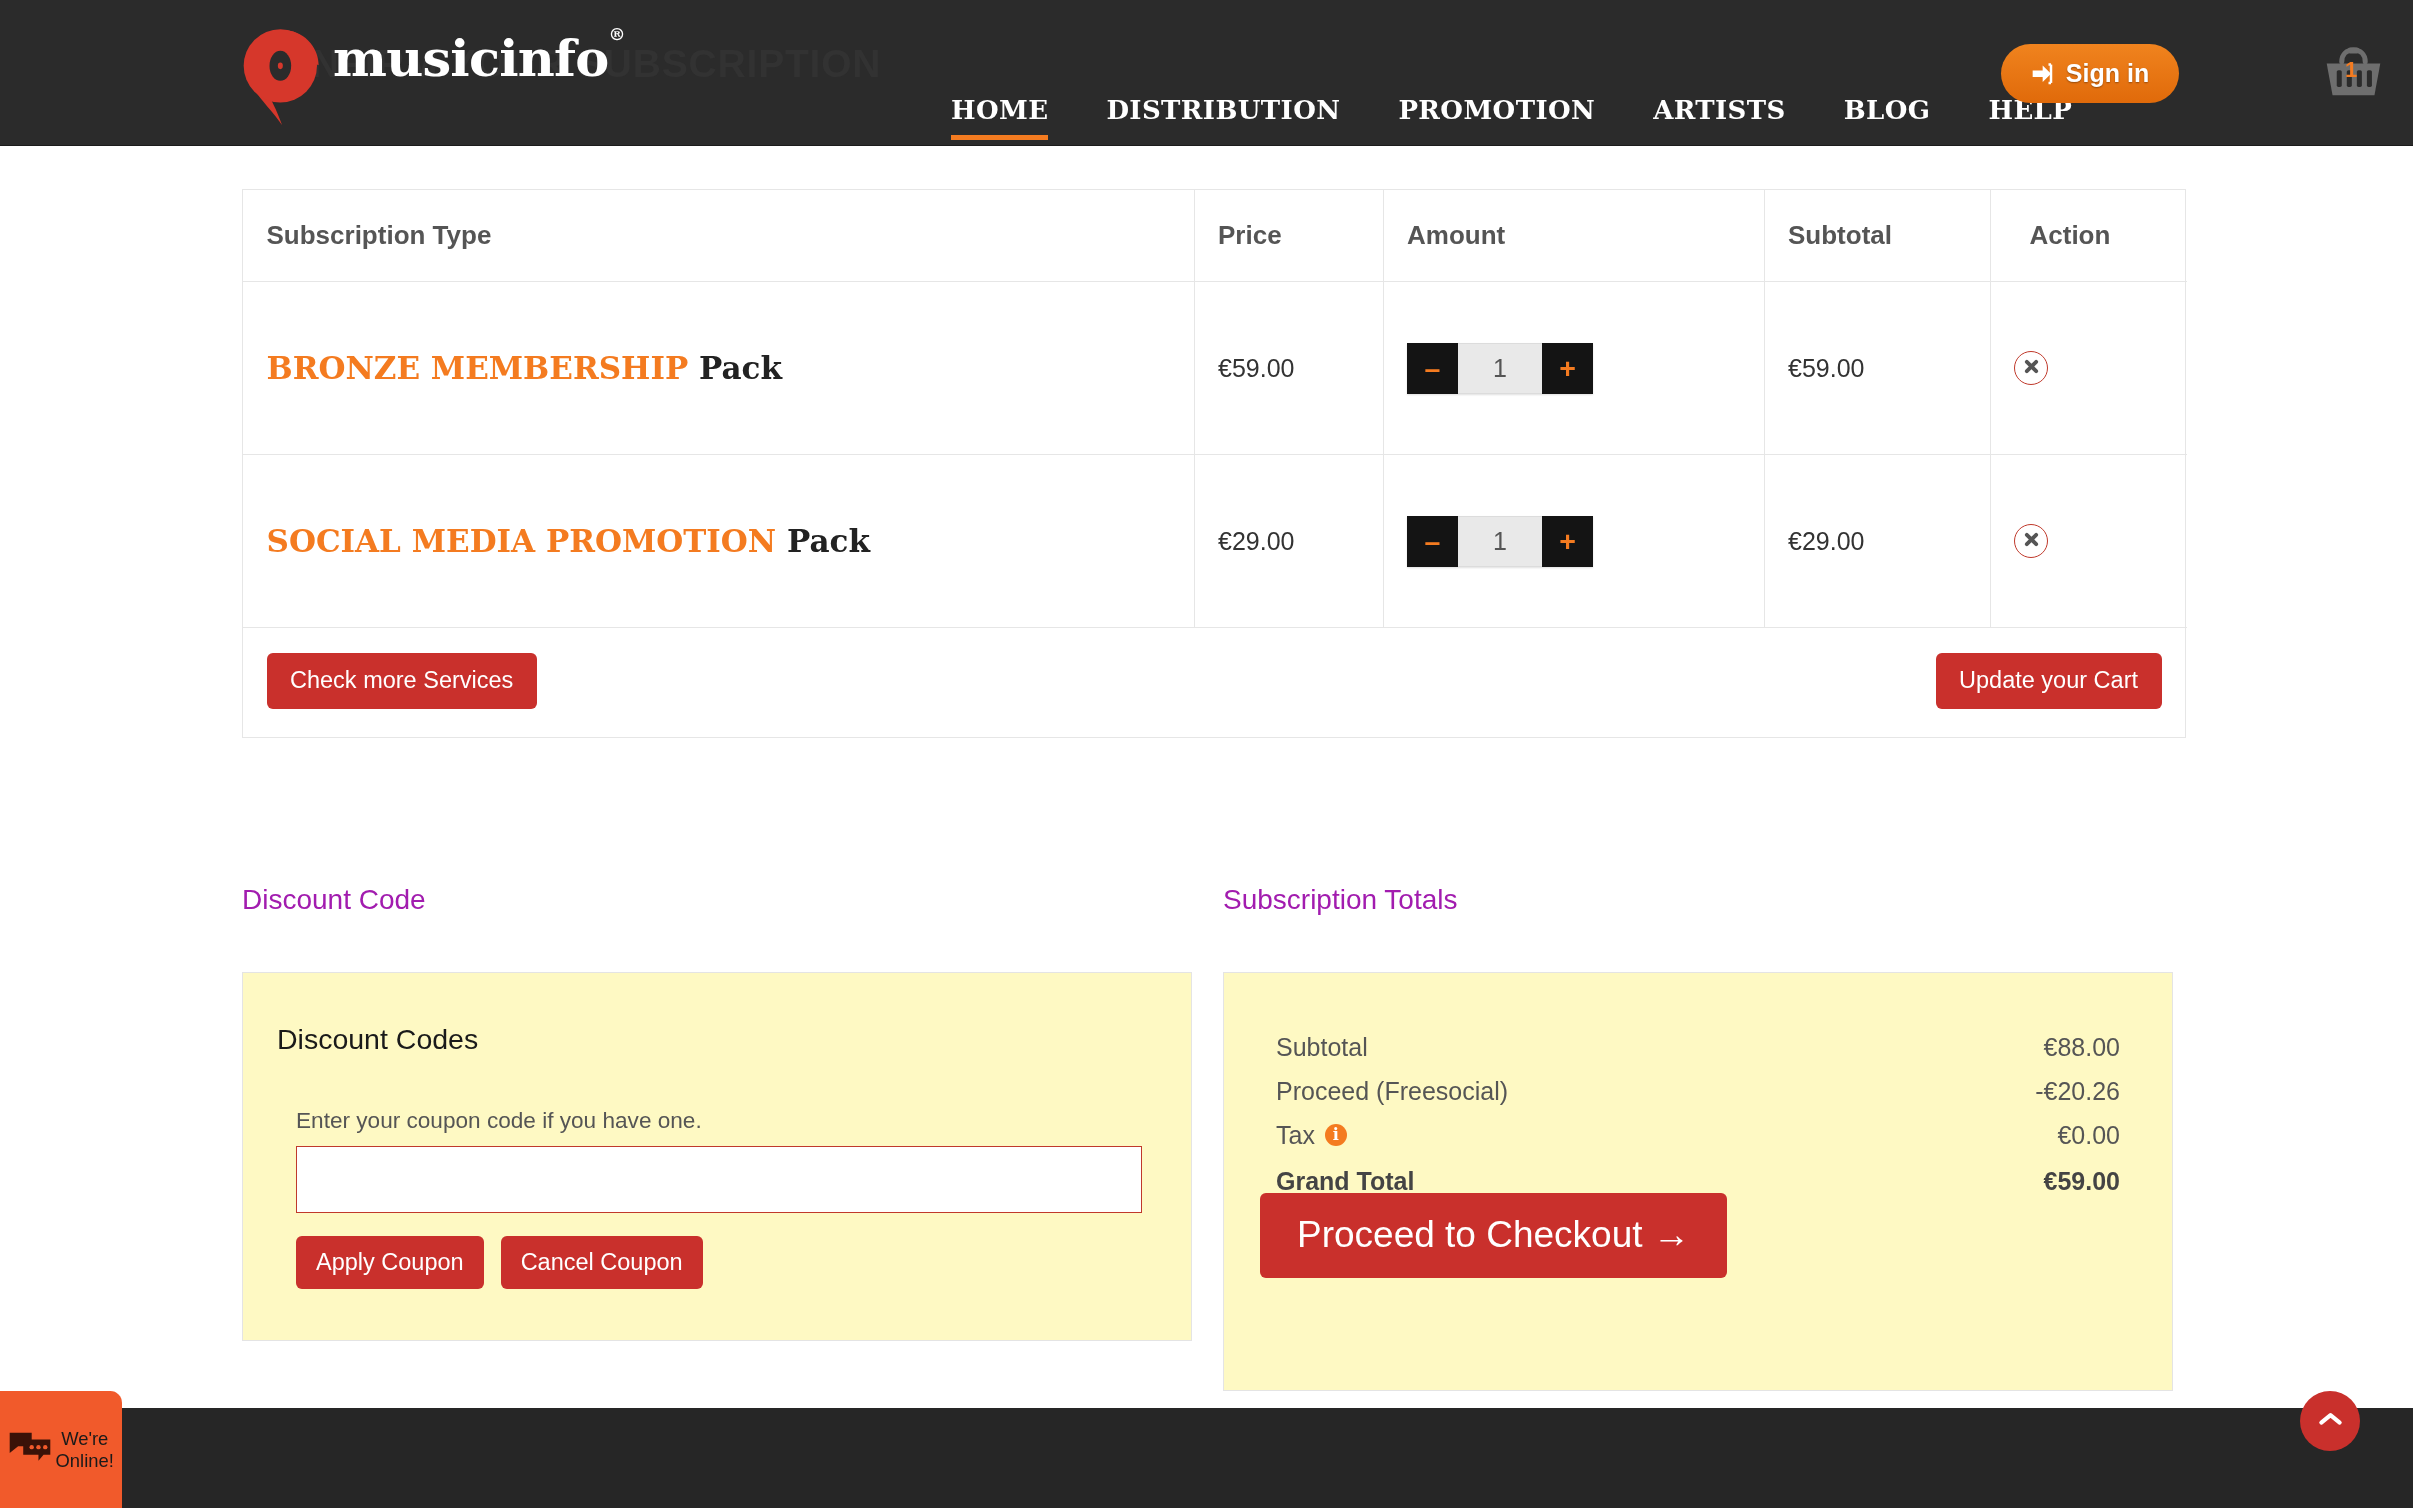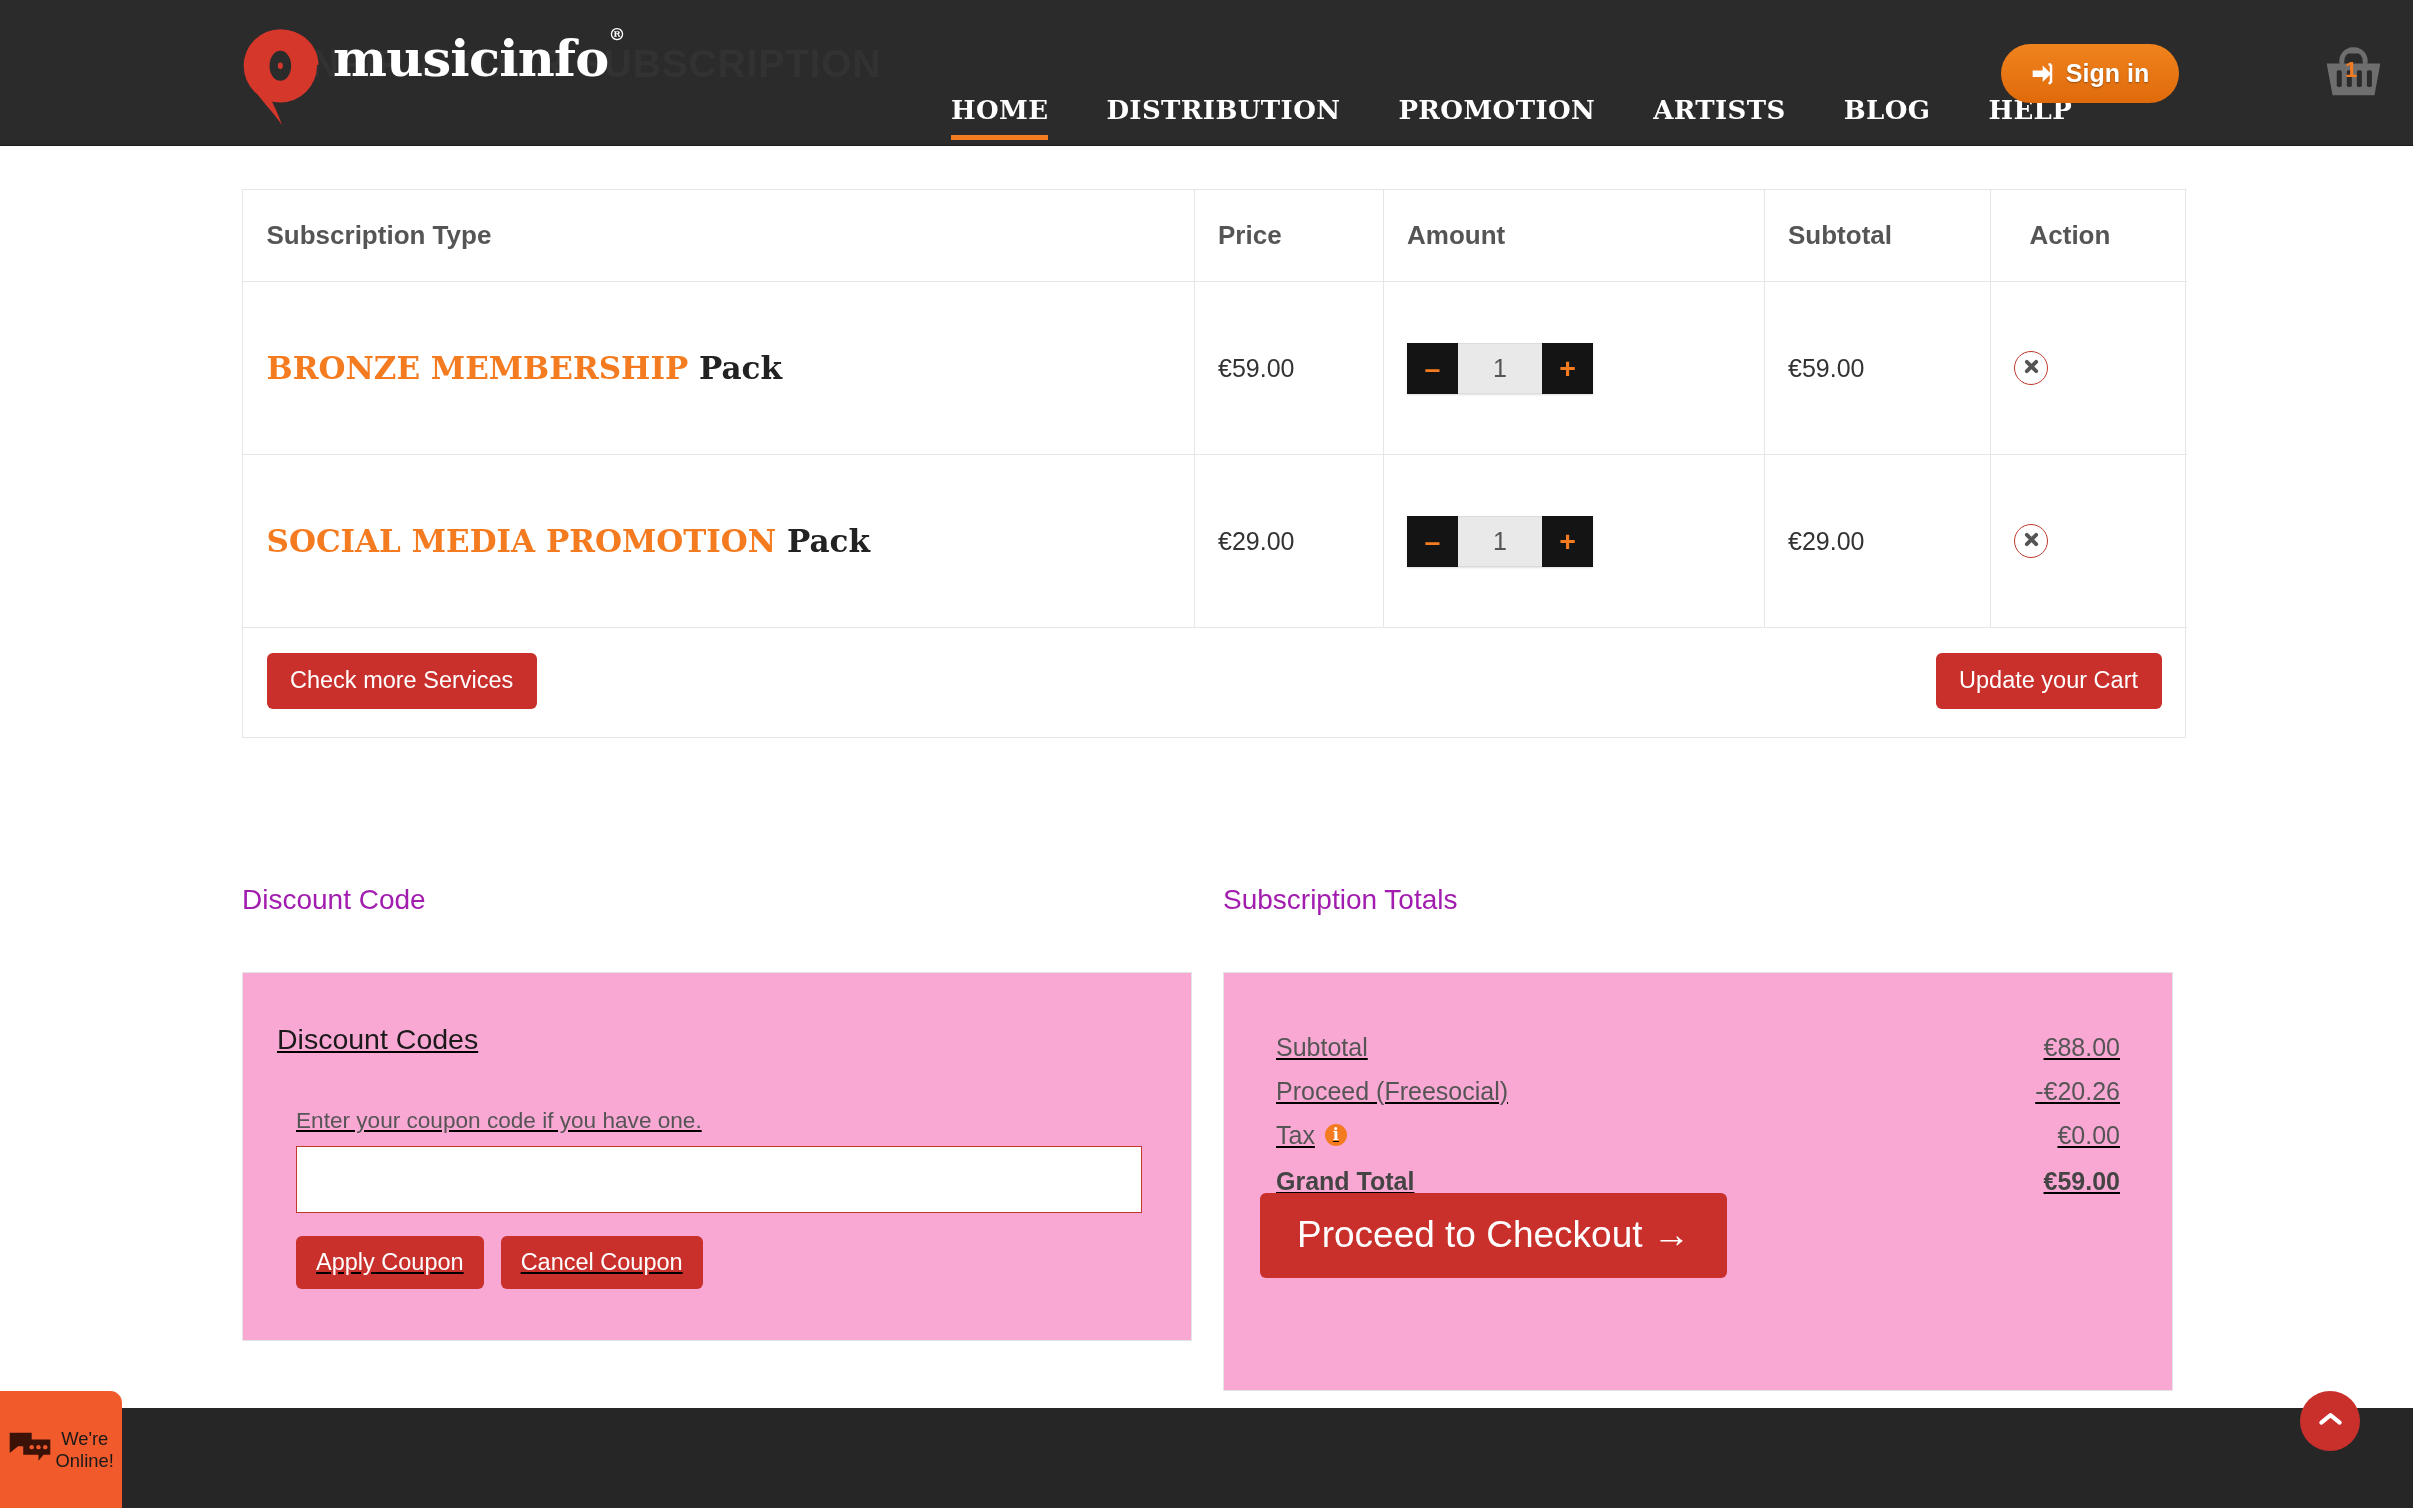--- a/index.html
+++ b/index.html
@@ -239,23 +239,22 @@
     font-family: "Liberation Sans", sans-serif;
     font-weight: 400;
     font-size: 28px;
     color: #a21caf;
   }
   #discount-title { left: 242px; top: 884px; }
   #totals-title   { left: 1223px; top: 884px; }
 
   .card {
     position: absolute;
-    background: #f9a8d4;
+    background: #fef9c3;
     border: 0.8px solid #e4e4e4;
-    text-decoration: underline;
   }
   #discount-card { left: 242px; top: 972px; width: 950px; height: 369px; }
   #totals-card   { left: 1223px; top: 972px; width: 950px; height: 419px; }
 
   .card-heading {
     font-family: "Liberation Sans", sans-serif;
     font-size: 28.5px;
     color: #1a1a1a;
     padding: 50px 0 0 34px;
   }

